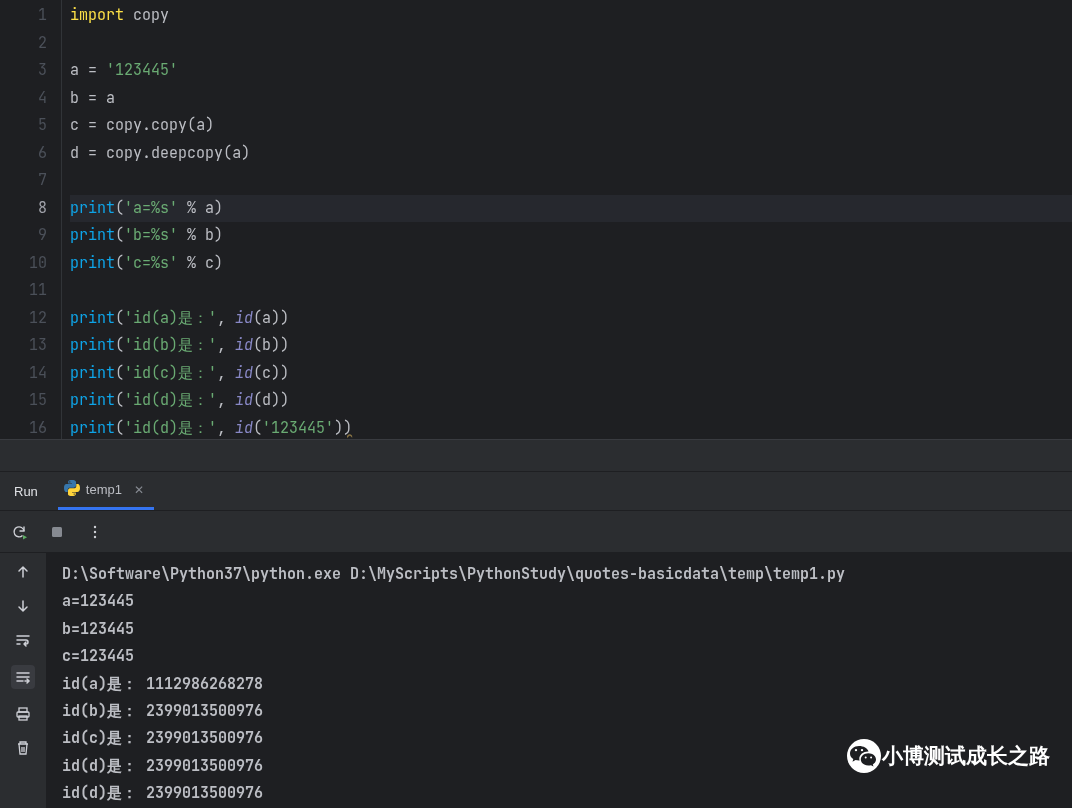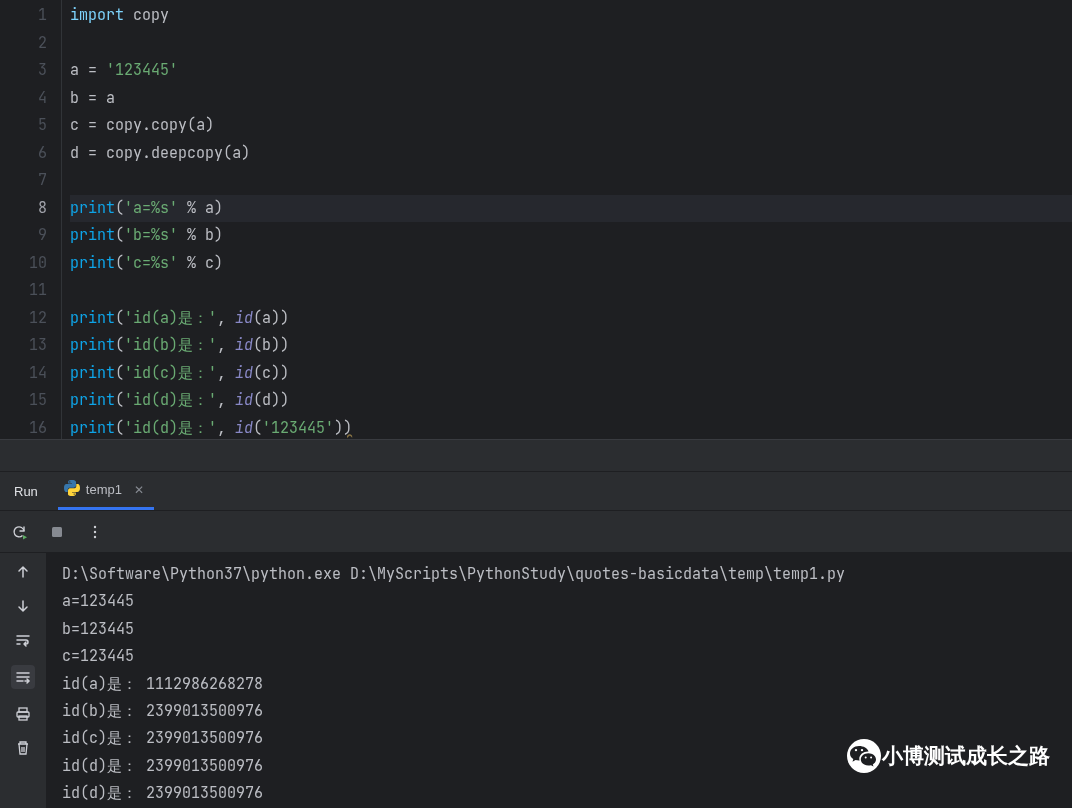--- a/index.html
+++ b/index.html
@@ -31,21 +31,21 @@
     flex:1;
     padding:2px 0 0 8px;
     line-height:27.5px;
     white-space:pre;
   }
   .code-line { height:27.5px; }
   .code-line.current { background:#26282e; }
   .gut-line { height:27.5px; }
   .gut-line.current { color:#a1a3ab; }
   
-  .kw { color:#7dd3fc; }     
+  .kw { color:#fde047; }     
   .id { color:#bcbec4; }
   .fn { color:#0ea5e9; }
   .str { color:#6aab73; }
   .op { color:#bcbec4; }
   .pn { color:#bcbec4; }
   .builtin { color:#8888c6;font-style:italic; } 
   .hint { text-decoration-line:underline; text-decoration-style:wavy; text-decoration-color:#857042; }
   
   
   .blank-bar {
@@ -95,20 +95,21 @@
     padding-left:10px;
     gap:20px;
     border-bottom:1px solid #1e1f22;
   }
   .tool-btn { width:18px; height:18px; display:flex; align-items:center; justify-content:center; color:#ced0d6; }
   .tool-btn svg { width:16px; height:16px; }
   
   .run-body {
     display:flex;
     height:255px;
+    font-weight:bold;
   }
   .run-side {
     width:46px;
     background:#2b2d30;
     padding-top:10px;
     display:flex;
     flex-direction:column;
     align-items:center;
     gap:16px;
     color:#ced0d6;

